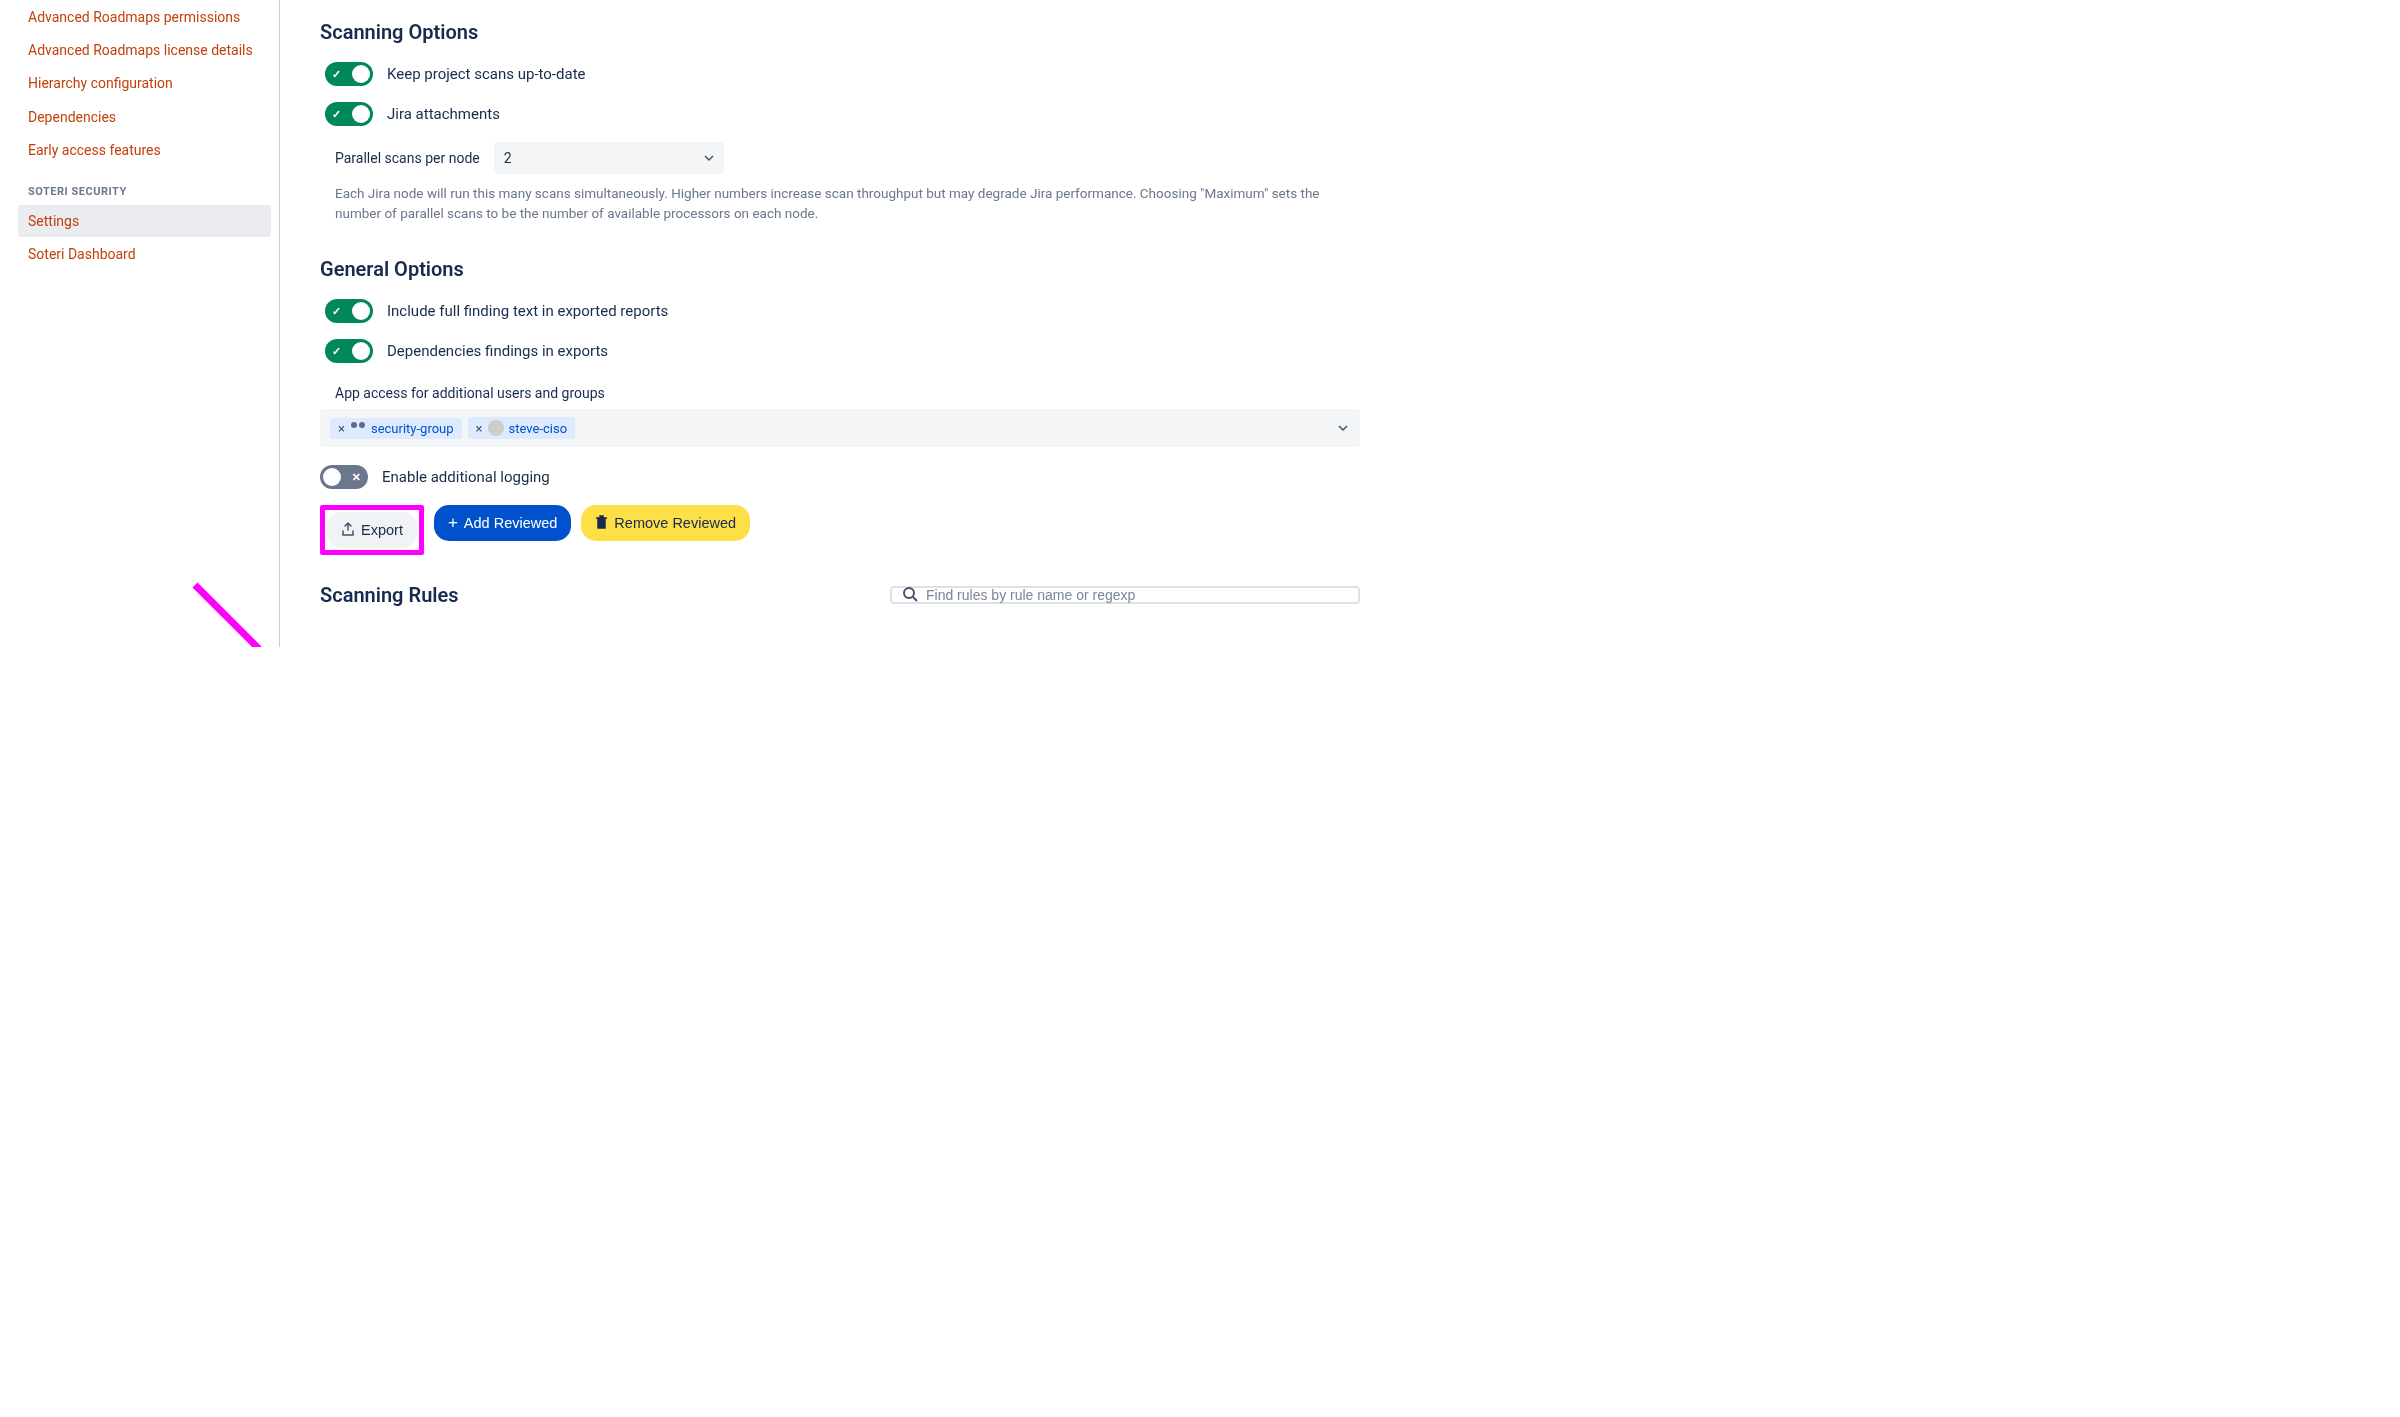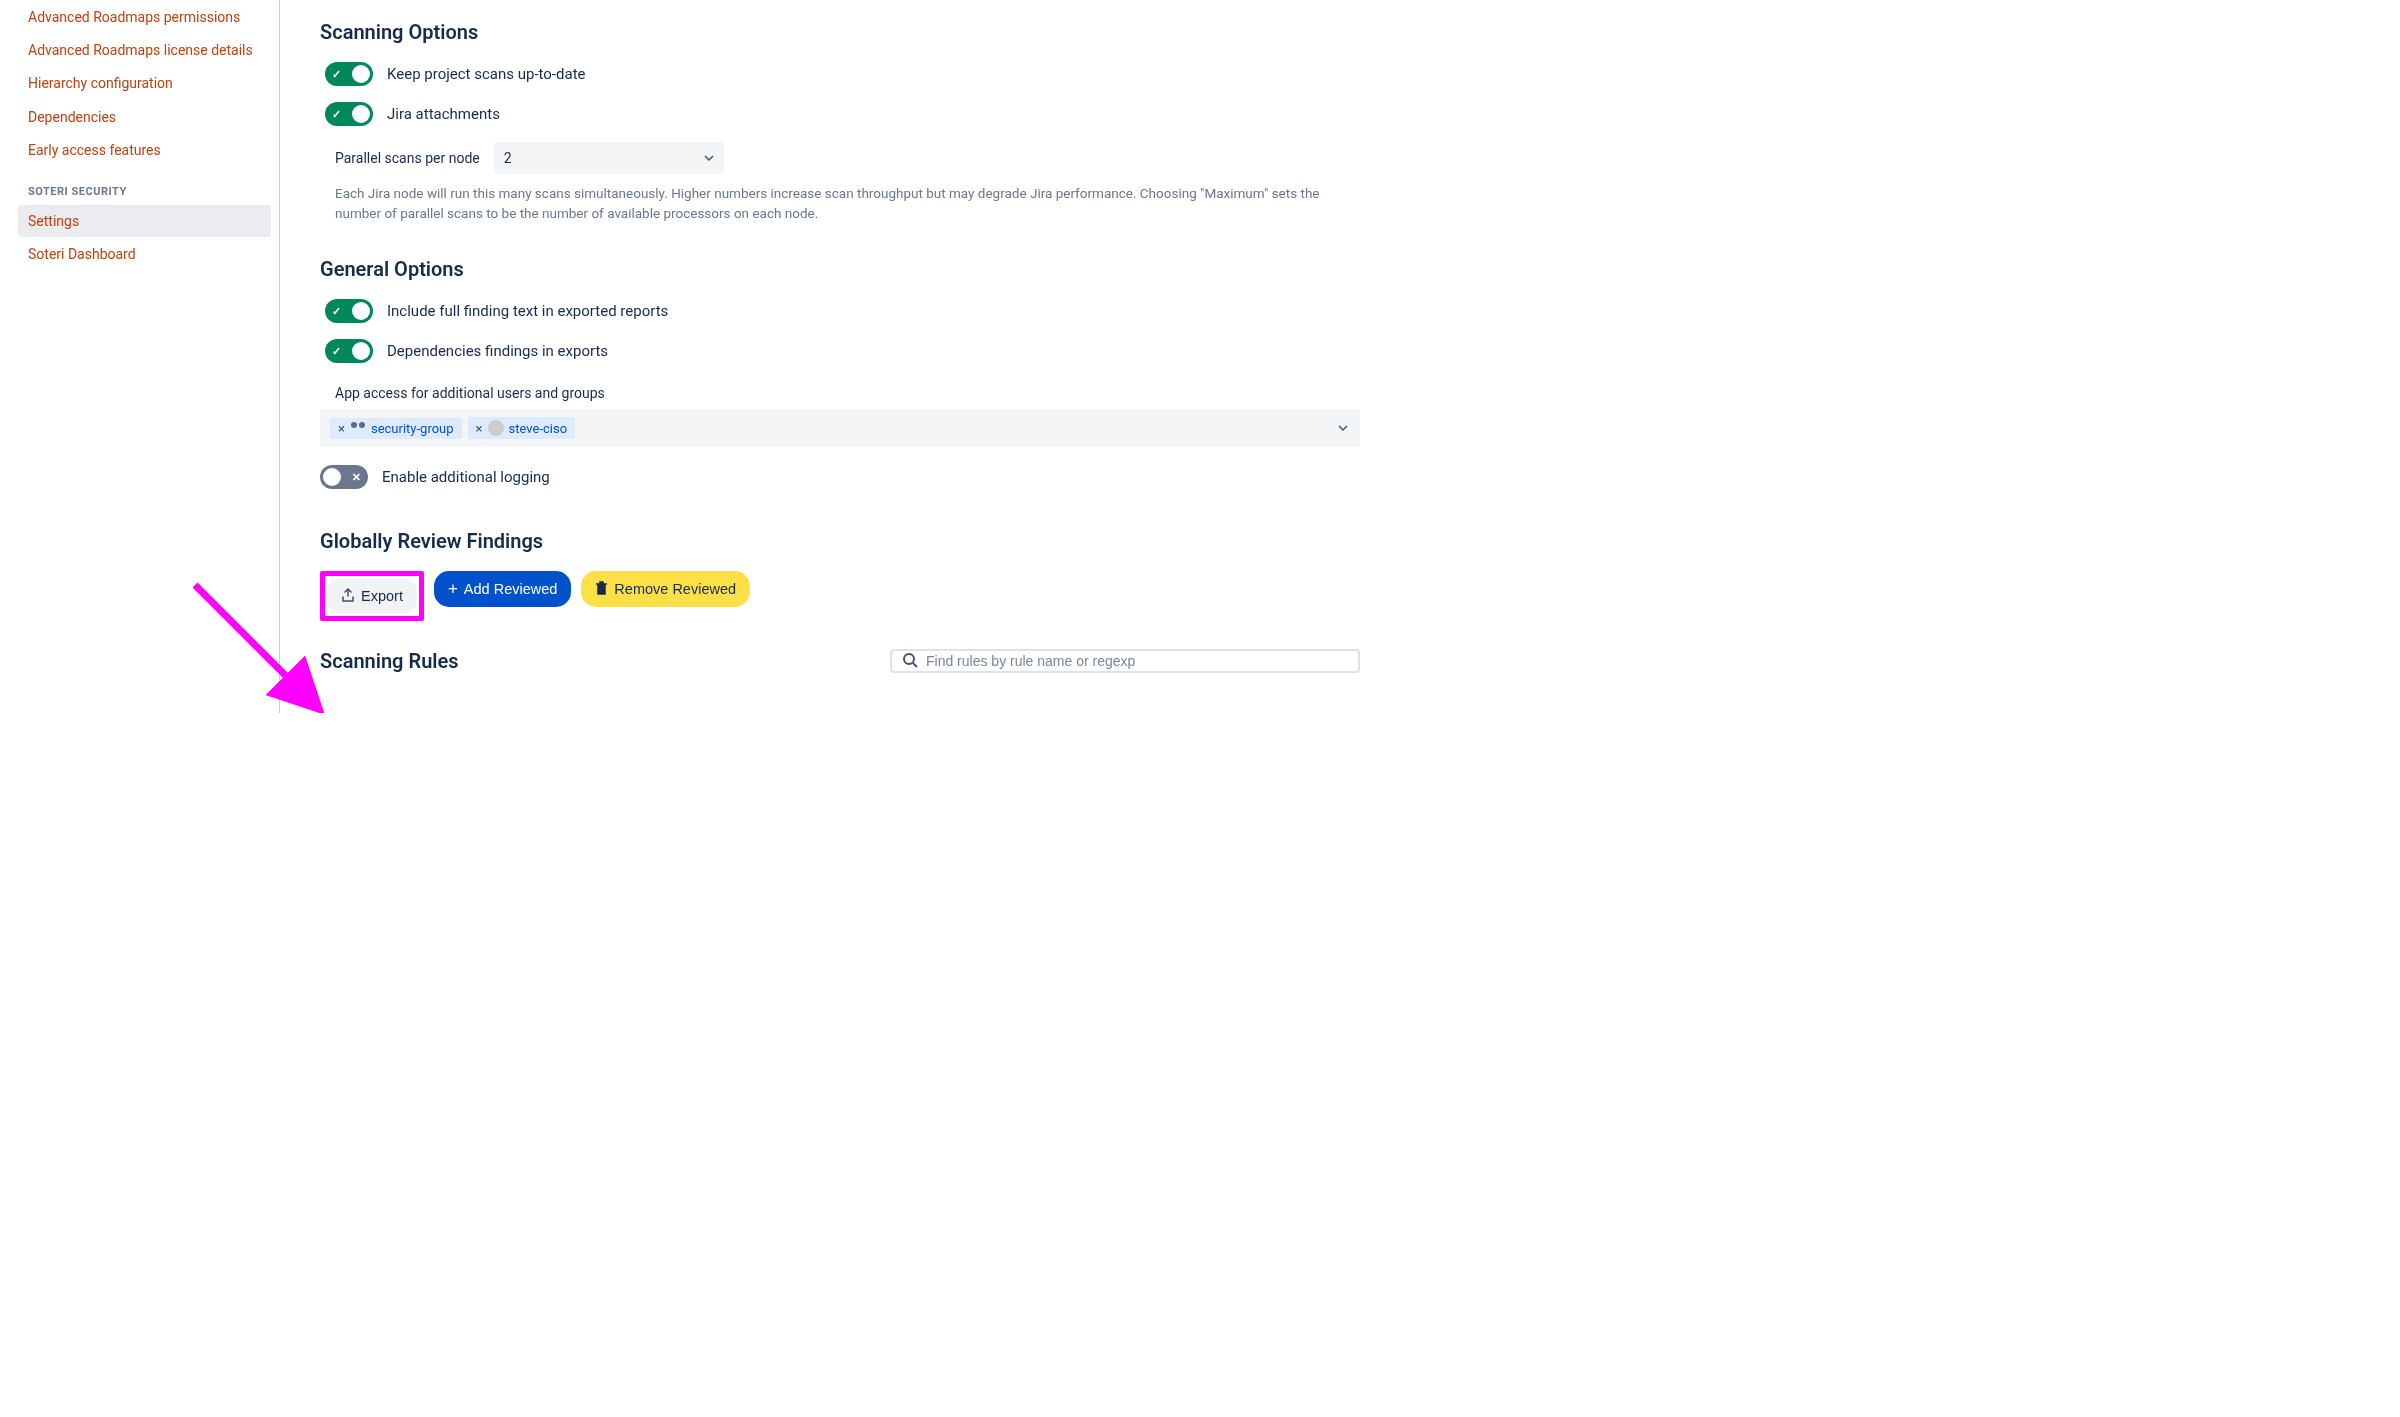--- a/index.html
+++ b/index.html
@@ -109,21 +109,21 @@
     .btn-default { background: #F1F2F4; color: #172B4D; }
     .btn-primary { background: #0052CC; color: #fff; }
     .btn-warning { background: #fde047; color: #172B4D; }
     .highlight-box {
       border: 5px solid #FF00FF; border-radius: 2px;
       display: inline-flex; padding: 2px;
     }
     .search-wrap { display:flex; justify-content: space-between; align-items: center; margin-top: 28px; }
     .search-box {
       display: flex; align-items: center; gap: 8px;
-      width: 470px; height: 24px; border: 2px solid #DFE1E6;
+      width: 470px; height: 18px; border: 2px solid #DFE1E6;
       border-radius: 4px; padding: 0 10px;
     }
     .search-box input { border: none; outline: none; font-size: 14px; flex:1; background: transparent; color: #172B4D; }
     .search-box input::placeholder { color: #7A869A; }
     .annotation-arrow { position: absolute; left: 185px; top: 575px; pointer-events: none; }
     .container { position: relative; }
     svg.caret-svg { width: 10px; height: 10px; }
   </style>
 </head>
 <body>
@@ -204,21 +204,20 @@
     </span>
   </div>
   <div class="opt-row" style="margin-top:18px;">
     <div class="toggle off">
       <span class="knob"></span>
           <span class="mark">✕</span>
     </div>
     <span class="opt-label">Enable additional logging</span>
   </div>
 
-  <h2 style="margin-top:40px;">Globally Review Findings</h2>
   <div class="button-row">
     <span class="highlight-box">
       <button class="btn btn-default">
         <span>
           <svg width="14" height="14" viewBox="0 0 14 14">
                 <path d="M7 1 L7 8 M4 4 L7 1 L10 4 M2 9 L2 13 L12 13 L12 9" stroke="#42526E" stroke-width="1.5" fill="none" stroke-linecap="round"></path>
               </svg>
         </span>
         <span>Export</span>
       </button>

